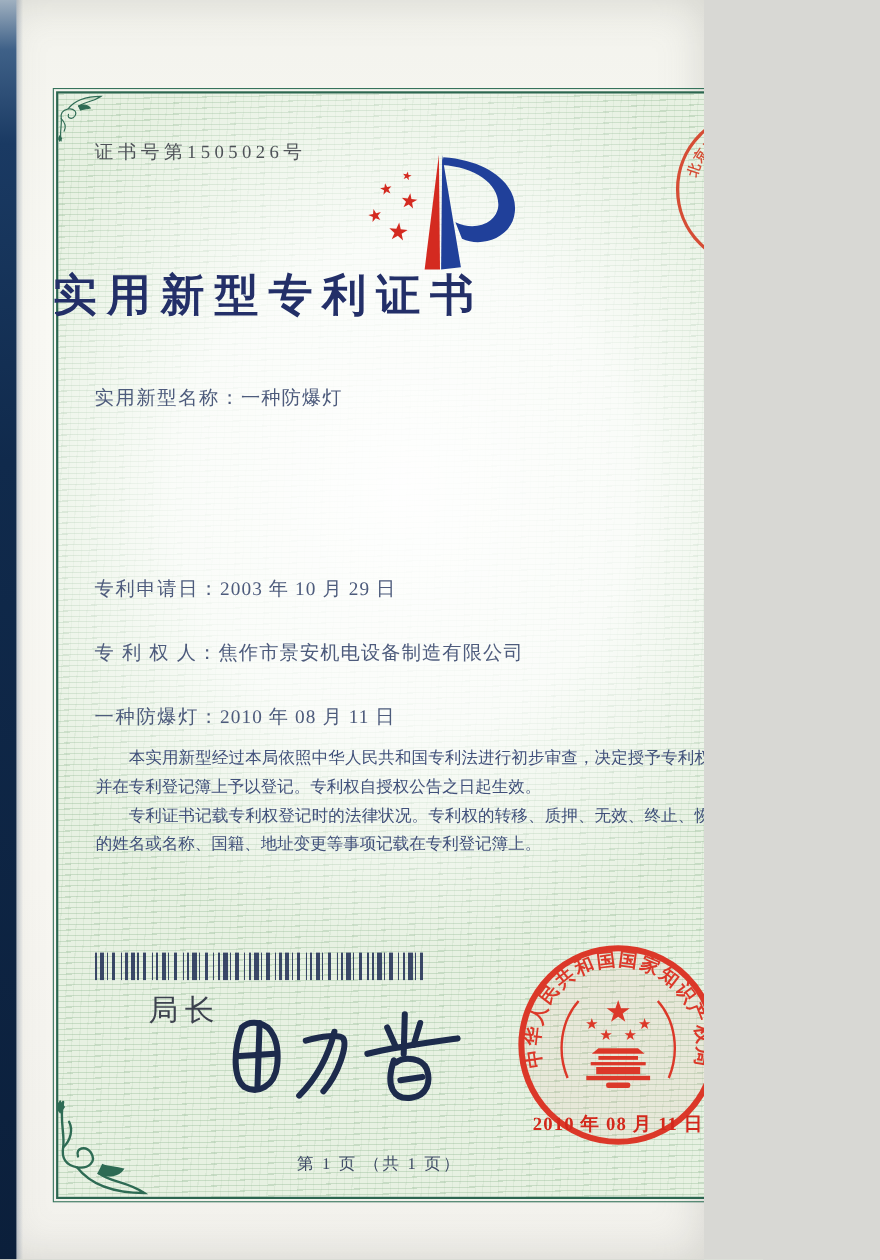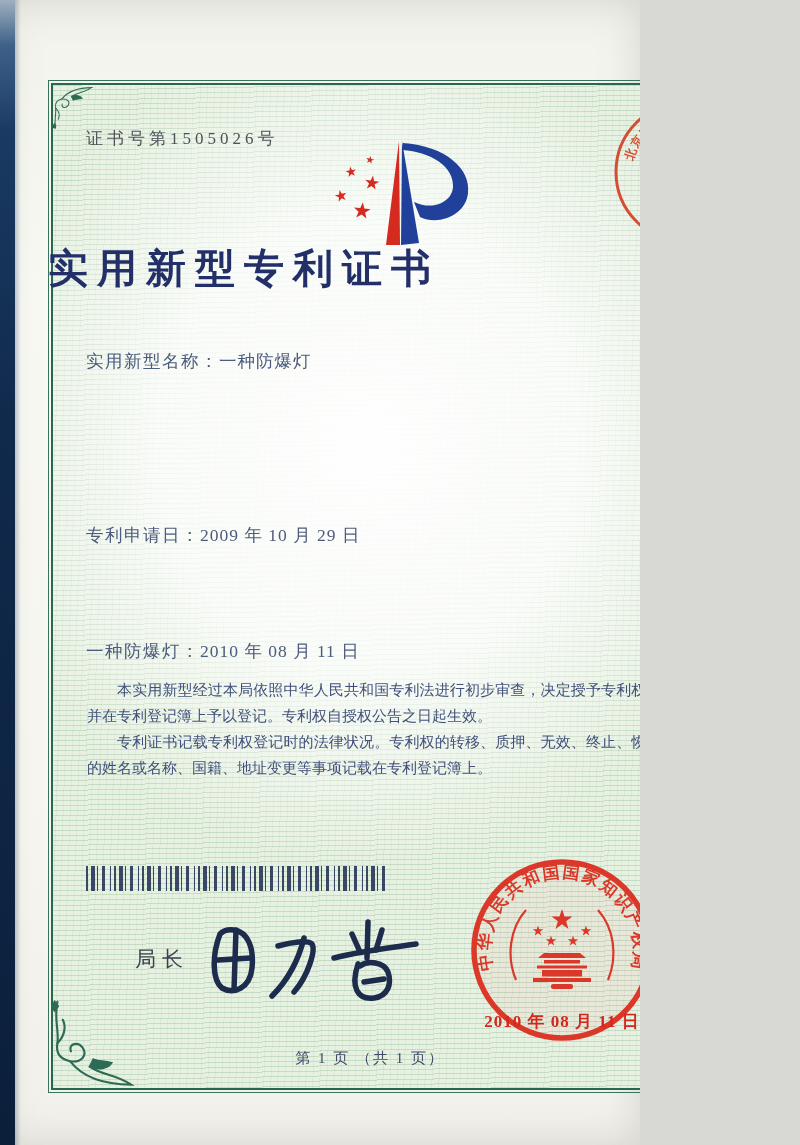--- a/index.html
+++ b/index.html
@@ -36,23 +36,23 @@
   .barcode{
     left:86px;top:866px;width:303px;height:25px;
     background-image:repeating-linear-gradient(90deg,
       #1c2a52 0px,#1c2a52 2px,transparent 2px,transparent 5px,
       #1c2a52 5px,#1c2a52 9px,transparent 9px,transparent 11px,
       #1c2a52 11px,#1c2a52 12px,transparent 12px,transparent 16px,
       #1c2a52 16px,#1c2a52 19px,transparent 19px,transparent 24px,
       #1c2a52 24px,#1c2a52 25px,transparent 25px,transparent 28px);
     opacity:.85;
   }
-  .sig-title{left:135px;top:945px;font-size:21px;color:#3c414e;letter-spacing:6px;}
+  .sig-title{left:135px;top:900px;font-size:27px;color:#3c414e;letter-spacing:6px;}
   .seal-date{left:472px;top:1010px;width:180px;text-align:center;font-size:17px;font-weight:bold;color:#d3281c;letter-spacing:1px;white-space:nowrap;}
-  .page-footer{left:270px;top:1049px;width:200px;text-align:center;font-size:15px;color:#3f4c66;letter-spacing:2px;white-space:nowrap;}
+  .page-footer{left:270px;top:1049px;width:200px;font-size:15px;color:#3f4c66;letter-spacing:2px;white-space:nowrap;}
   .sr{position:absolute;width:1px;height:1px;overflow:hidden;clip:rect(0 0 0 0);white-space:nowrap;}
   svg{display:block;}
   .orn{position:absolute;}
 </style>
 </head>
 <body>
 
 <div id="canvas">
 
   <svg width="0" height="0" style="position:absolute">
@@ -113,21 +113,22 @@
     <text x="0" y="-2" text-anchor="middle" font-size="13" font-weight="bold" fill="#d54129" letter-spacing="4">印 花 税</text>
     <text x="1" y="16" text-anchor="middle" font-size="13.5" font-weight="bold" fill="#d54129" letter-spacing="2">代扣专用章</text>
     <text font-size="12.5" font-weight="bold" fill="#d54129" letter-spacing="2">
       <textPath href="#taxBot" startOffset="50%" text-anchor="middle">国家知识产权局</textPath>
     </text>
   </svg>
 
   <div class="abs title">实用新型专利证书</div>
 
   <div class="abs field" style="top:349px"><span class="lbl">实用新型名称：</span><span>一种防爆灯</span></div>
-  <div class="abs field" style="top:523px"><span class="lbl">专利申请日：</span><span>2009 年 10 月 29 日</span></div>
+  <div class="abs field" style="top:523px"><span class="lbl">专利申请日：</span><span>2003 年 10 月 29 日</span></div>
+  <div class="abs field" style="top:581px"><span class="lbl">专 利 权 人：</span><span>焦作市景安机电设备制造有限公司</span></div>
   <div class="abs field" style="top:639px"><span class="lbl">一种防爆灯：</span><span>2010 年 08 月 11 日</span></div>
 
   <div class="abs paragraphs">
     <p>本实用新型经过本局依照中华人民共和国专利法进行初步审查，决定授予专利权，颁发本证书并在专利登记簿上予以登记。专利权自授权公告之日起生效。</p>
     <p>专利证书记载专利权登记时的法律状况。专利权的转移、质押、无效、终止、恢复和专利权人的姓名或名称、国籍、地址变更等事项记载在专利登记簿上。</p>
   </div>
 
   <div class="abs barcode"></div>
 
   <div class="abs sig-title">局长</div>

